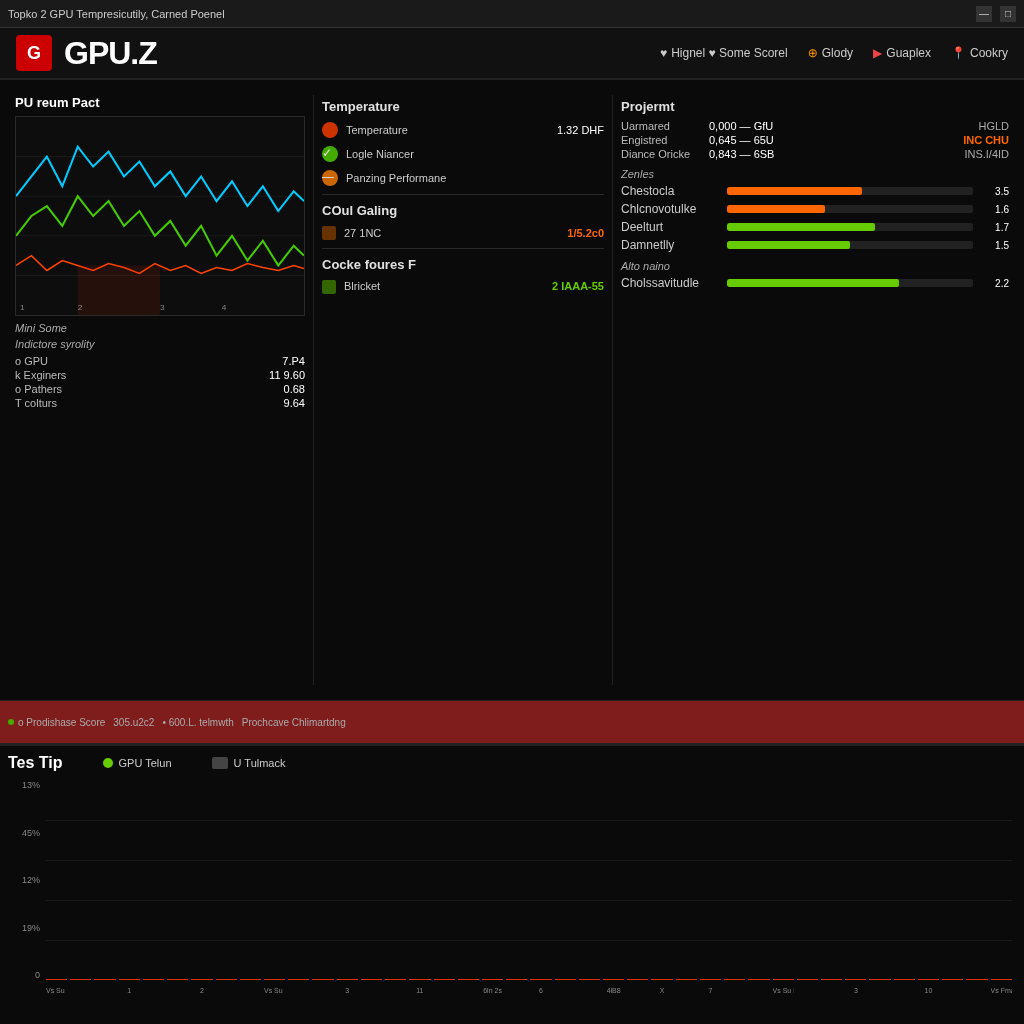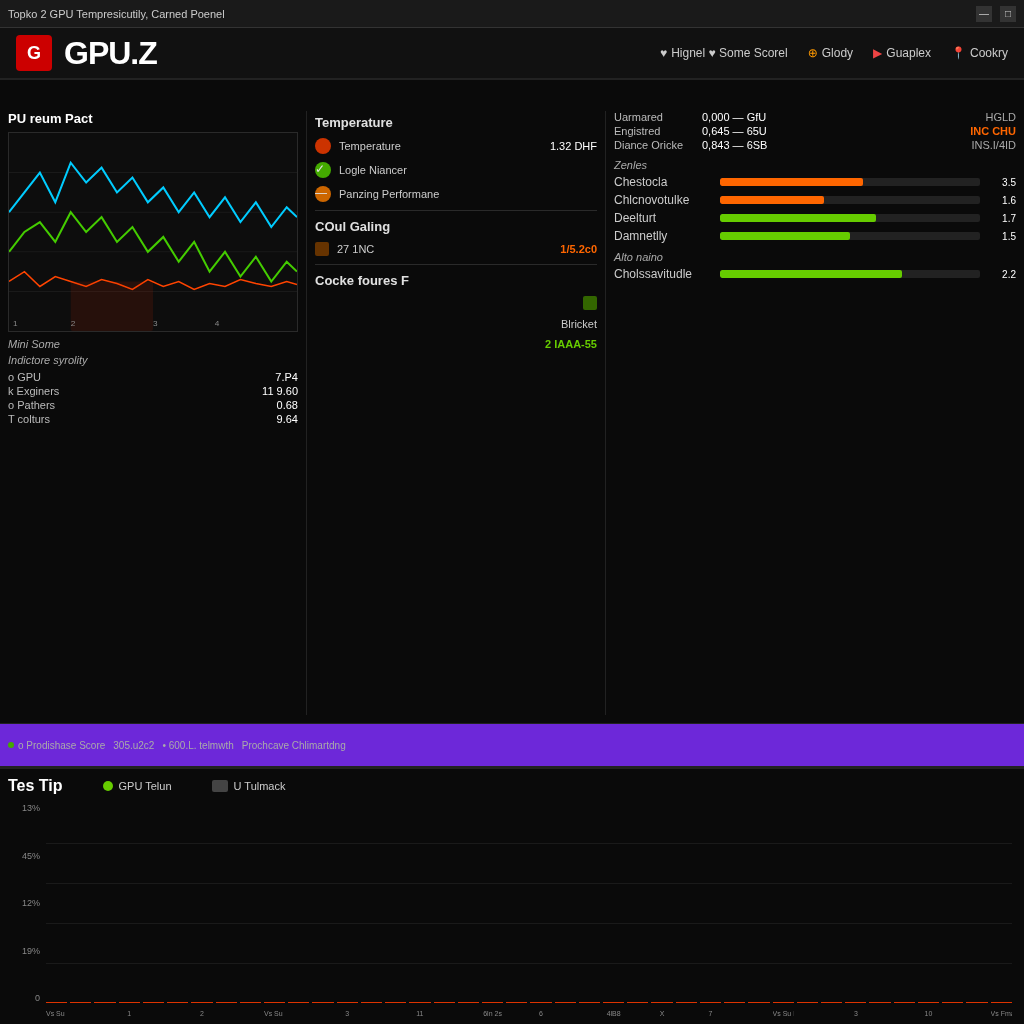--- a/index.html
+++ b/index.html
@@ -86,23 +86,22 @@
       cursor: pointer;
       display: flex;
       align-items: center;
       gap: 4px;
     }
 
     
     .main-content {
       display: flex;
       height: calc(1024px - 28px - 52px - 44px - 280px);
-      padding: 8px;
+      padding: 15px;
       gap: 8px;
-      margin-top: 23px;
     }
 
     
     .left-panel {
       width: 290px;
       flex-shrink: 0;
     }
     .panel-title {
       font-size: 13px;
       font-weight: bold;
@@ -185,24 +184,23 @@
       width: 14px;
       height: 14px;
       background: #663300;
       border-radius: 2px;
     }
     .fan-label { color: #ccc; font-size: 11px; }
     .fan-value { color: #ff6600; font-size: 11px; margin-left: auto; font-weight: bold; }
 
     .clock-item {
       display: flex;
-      align-items: flex-end;
+      align-items: flex-start;
       gap: 8px;
       margin-bottom: 6px;
-      flex-direction: column;
     }
     .clock-icon {
       width: 14px;
       height: 14px;
       background: #336600;
       border-radius: 2px;
     }
     .clock-label { color: #ccc; font-size: 11px; }
     .clock-value { color: #66cc00; font-size: 11px; margin-left: auto; font-weight: bold; }
 
@@ -264,21 +262,21 @@
       width: 30px;
       font-size: 10px;
       color: #fff;
       text-align: right;
       flex-shrink: 0;
     }
 
     
     .status-bar {
       height: 44px;
-      background: #6d28d9;
+      background: #7f1d1d;
       border-top: 1px solid #222;
       border-bottom: 1px solid #222;
       display: flex;
       align-items: center;
       padding: 16px 8px;
       gap: 8px;
       font-size: 10px;
       color: #aaa;
     }
     .status-item { display: flex; align-items: center; gap: 4px; }
@@ -516,20 +514,21 @@
 
     <div class="section-heading">Cocke foures F</div>
     <div class="clock-item">
       <div class="clock-icon"></div>
       <span class="clock-label">Blricket</span>
       <span class="clock-value">2 IAAA-55</span>
     </div>
   </div>
 
   <div class="right-panel">
+    <div class="right-panel-title">Projermt</div>
 
     <div id="proj-rows">
         <div class="proj-row">
           <span class="proj-label">Uarmared</span>
           <span class="proj-val">0,000 — GfU</span>
           <span class="proj-extra">HGLD</span>
         </div>
         <div class="proj-row">
           <span class="proj-label">Engistred</span>
           <span class="proj-val">0,645 — 65U</span>

